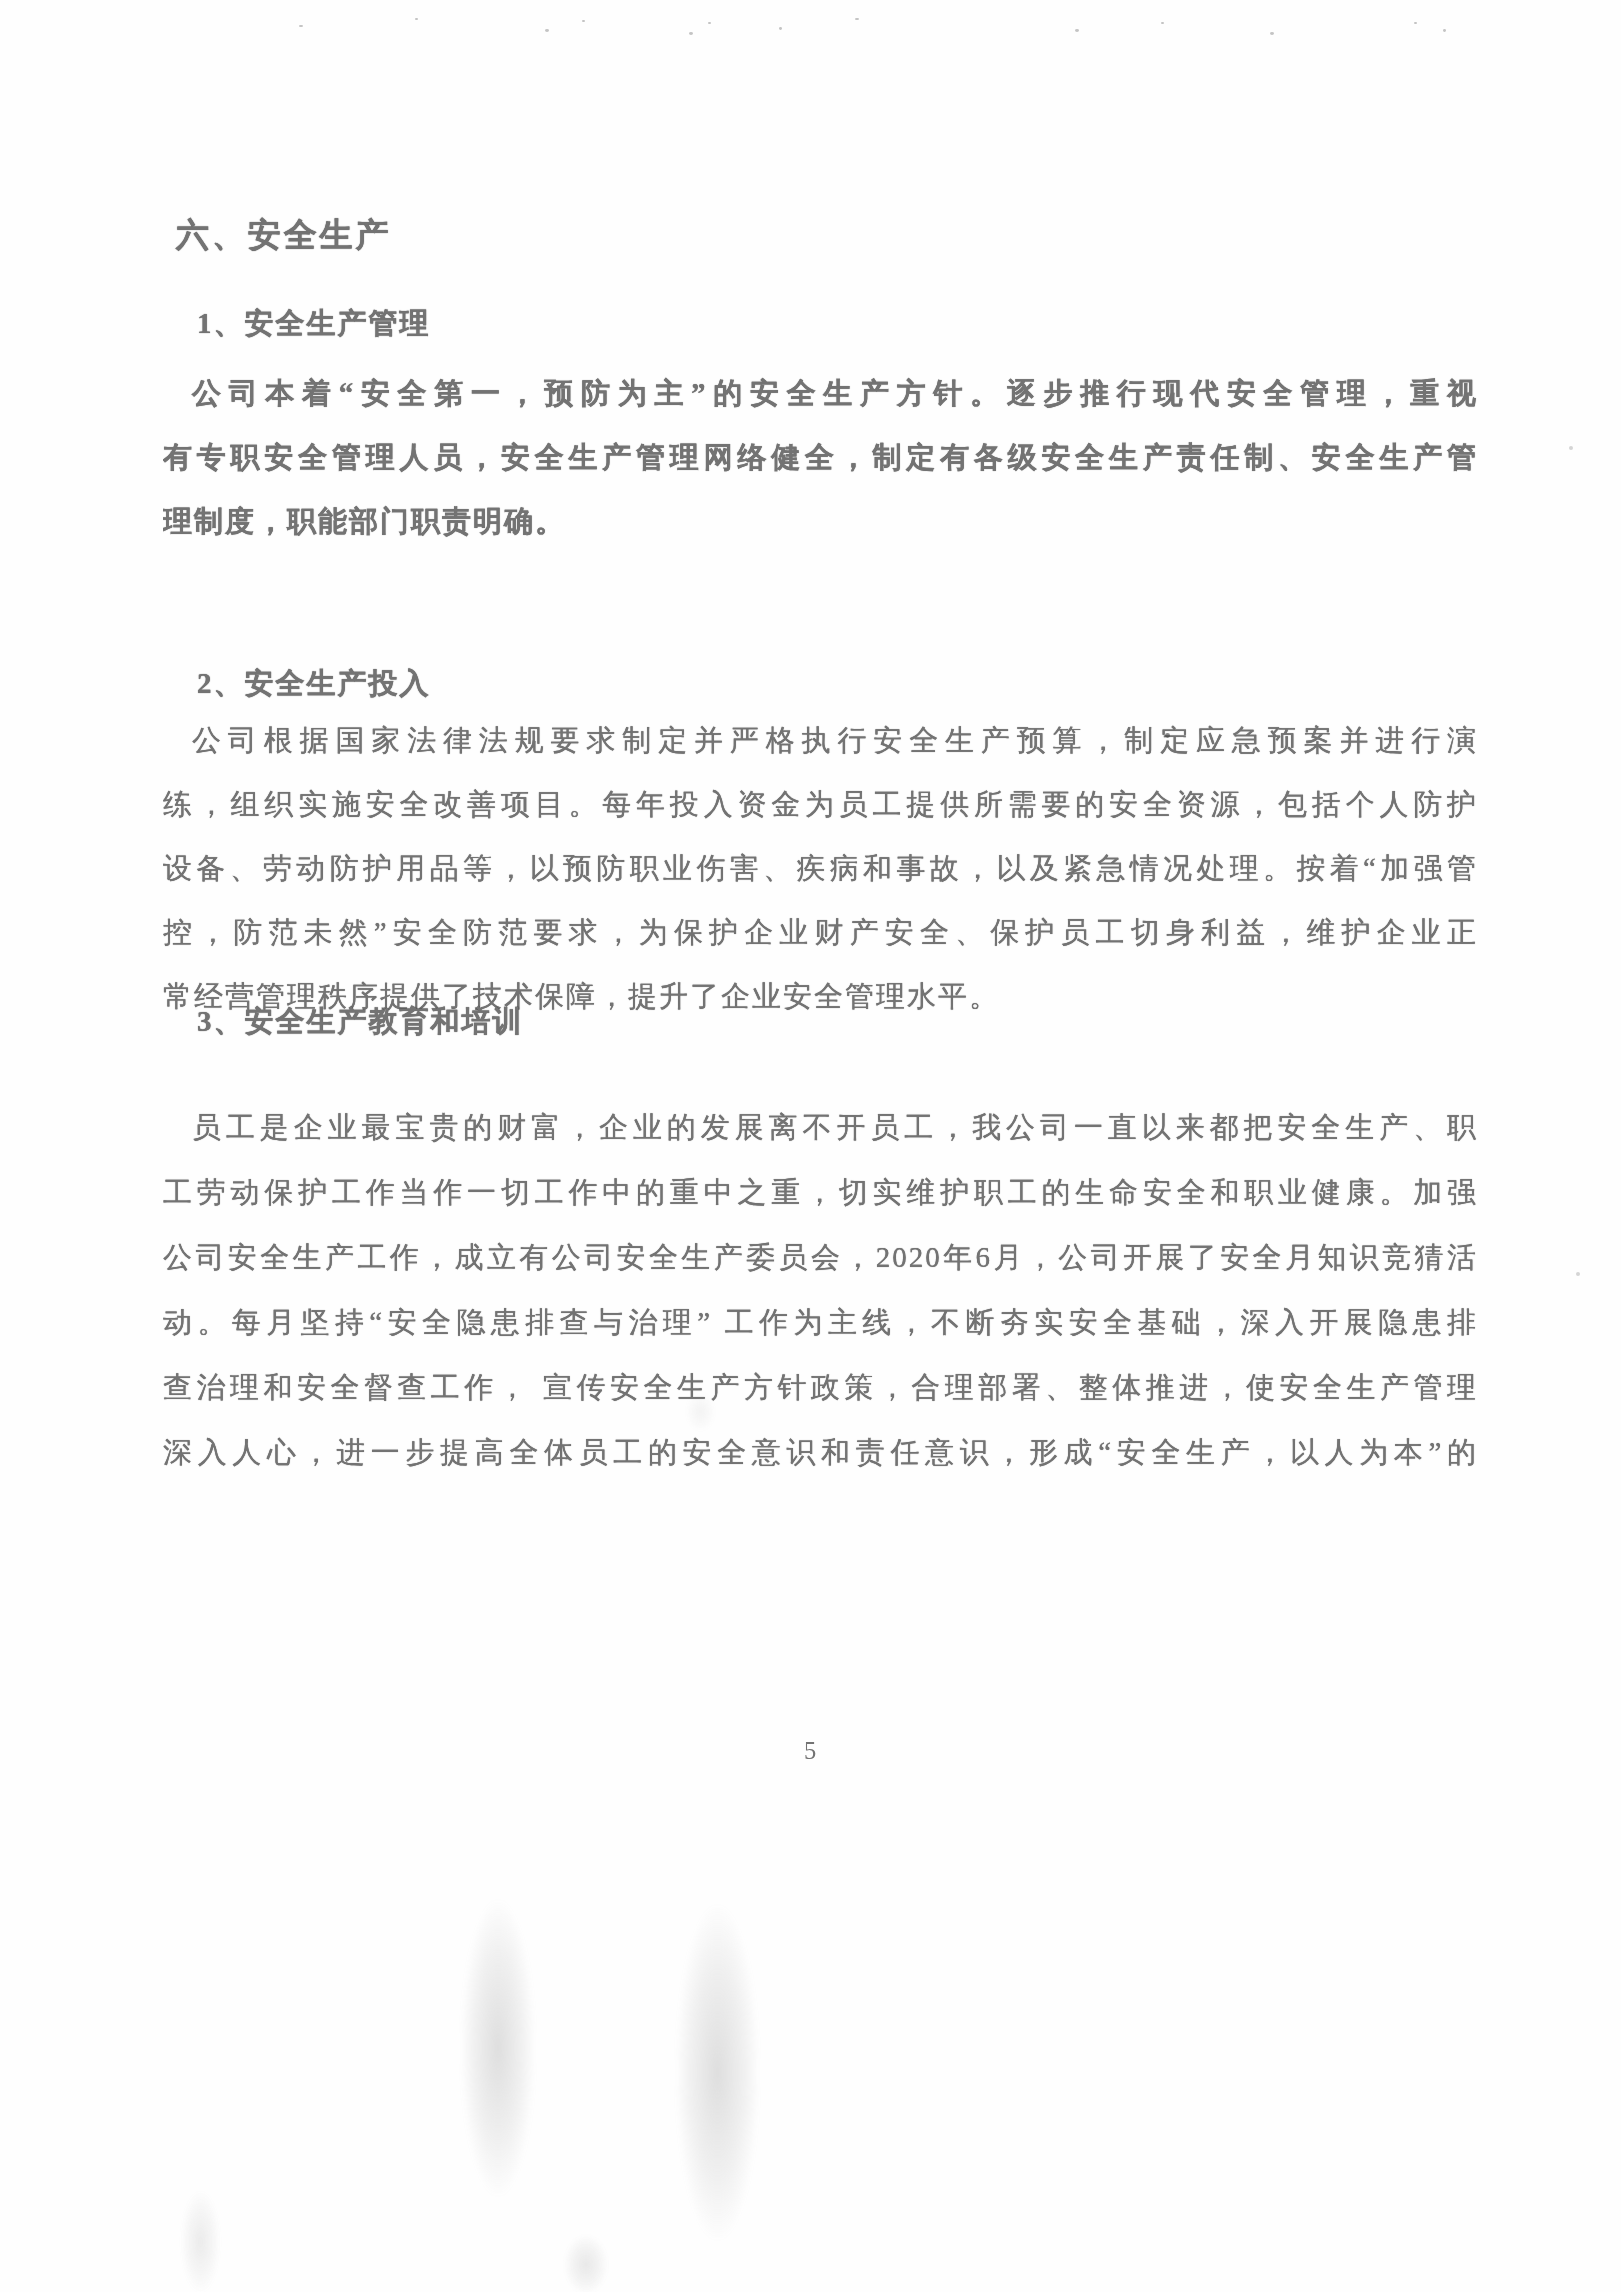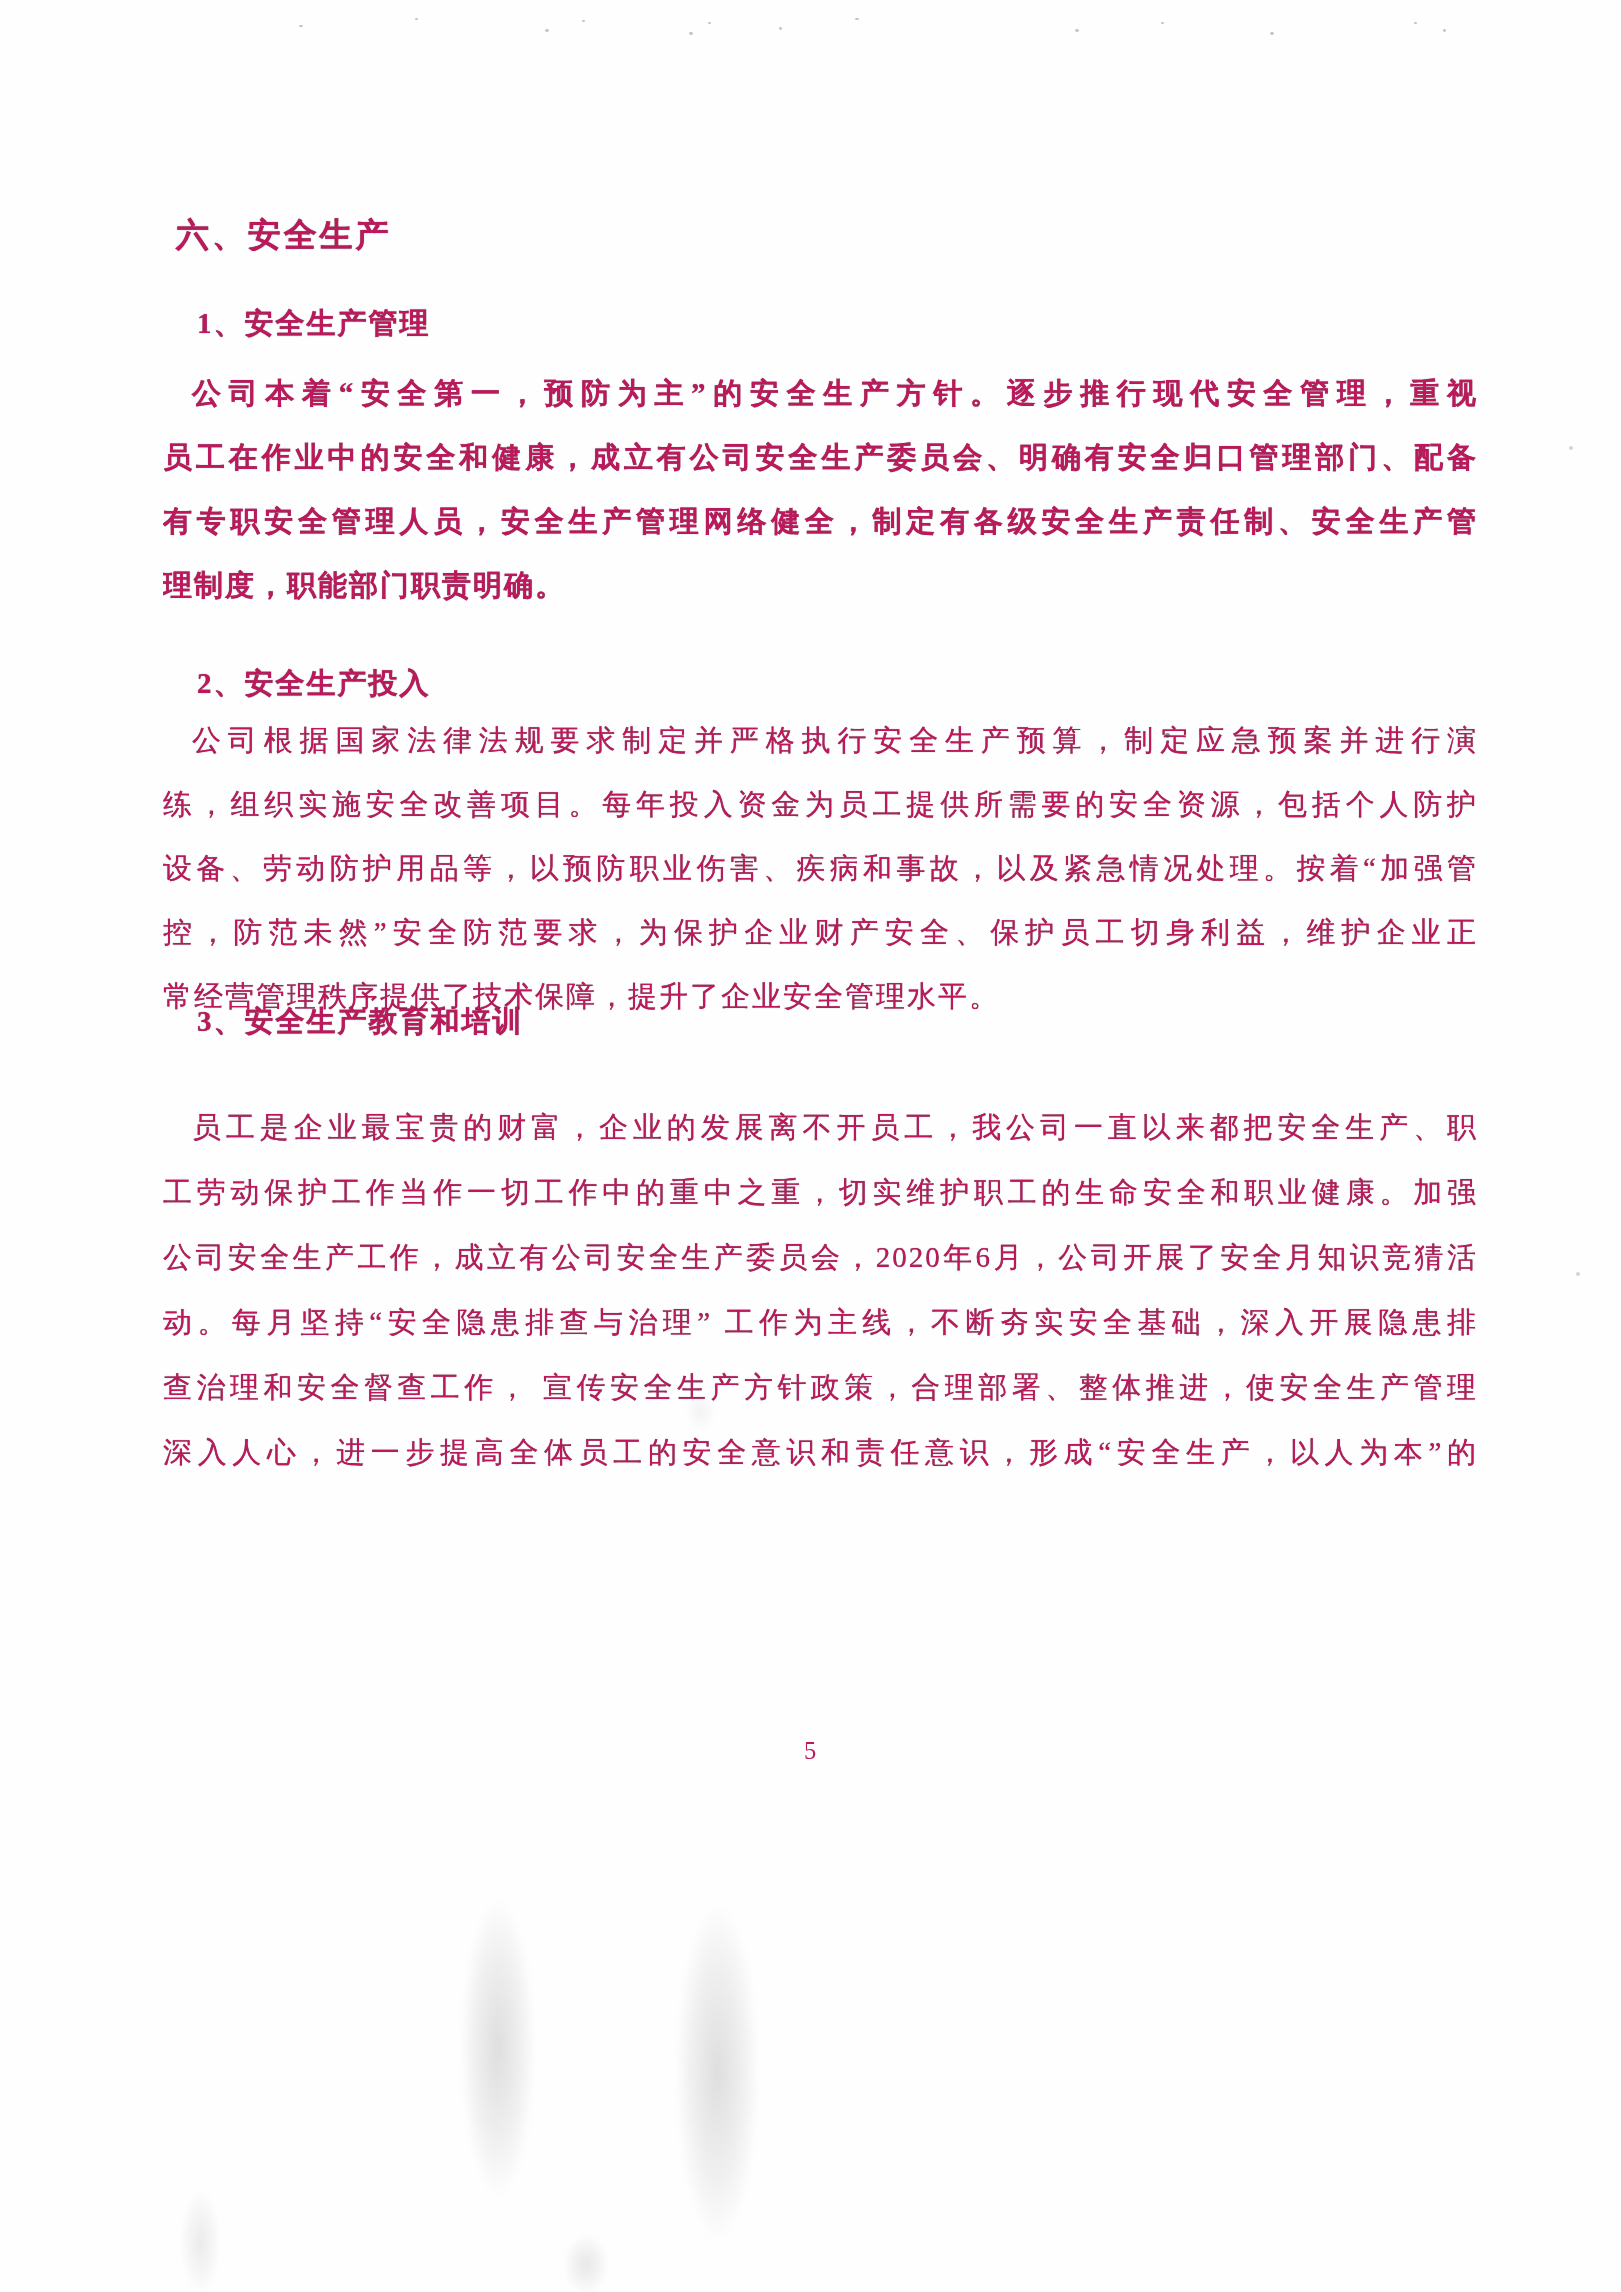--- a/index.html
+++ b/index.html
@@ -3,21 +3,21 @@
 <meta charset="utf-8">
 <style>
   html, body { margin: 0; padding: 0; background: #e8e8e8; }
   .page {
     position: relative;
     width: 1621px;
     height: 2293px;
     background: #fefefe;
     overflow: hidden;
     font-family: "Liberation Serif", "DejaVu Serif", serif;
-    color: #be185d;
+    color: #737373;
   }
   .doc-title {
     position: absolute;
     left: 176px;
     top: 213px;
     font-size: 33px;
     font-weight: bold;
     letter-spacing: 2.9px;
     text-shadow: 0 0 1px rgba(0,0,0,.75);
     white-space: nowrap;
@@ -80,21 +80,20 @@
 </head>
 <body>
 
 <div class="page">
 
   <div class="doc-title">六、安全生产</div>
 
   <div class="sec-heading h1">1、安全生产管理</div>
   <div class="para p1">
     <div class="line first">公司本着“安全第一，预防为主”的安全生产方针。逐步推行现代安全管理，重视</div>
-    <div class="line">员工在作业中的安全和健康，成立有公司安全生产委员会、明确有安全归口管理部门、配备</div>
     <div class="line">有专职安全管理人员，安全生产管理网络健全，制定有各级安全生产责任制、安全生产管</div>
     <div class="line last">理制度，职能部门职责明确。</div>
   </div>
 
   <div class="sec-heading h2">2、安全生产投入</div>
   <div class="para p2">
     <div class="line first">公司根据国家法律法规要求制定并严格执行安全生产预算，制定应急预案并进行演</div>
     <div class="line">练，组织实施安全改善项目。每年投入资金为员工提供所需要的安全资源，包括个人防护</div>
     <div class="line">设备、劳动防护用品等，以预防职业伤害、疾病和事故，以及紧急情况处理。按着“加强管</div>
     <div class="line">控，防范未然”安全防范要求，为保护企业财产安全、保护员工切身利益，维护企业正</div>

